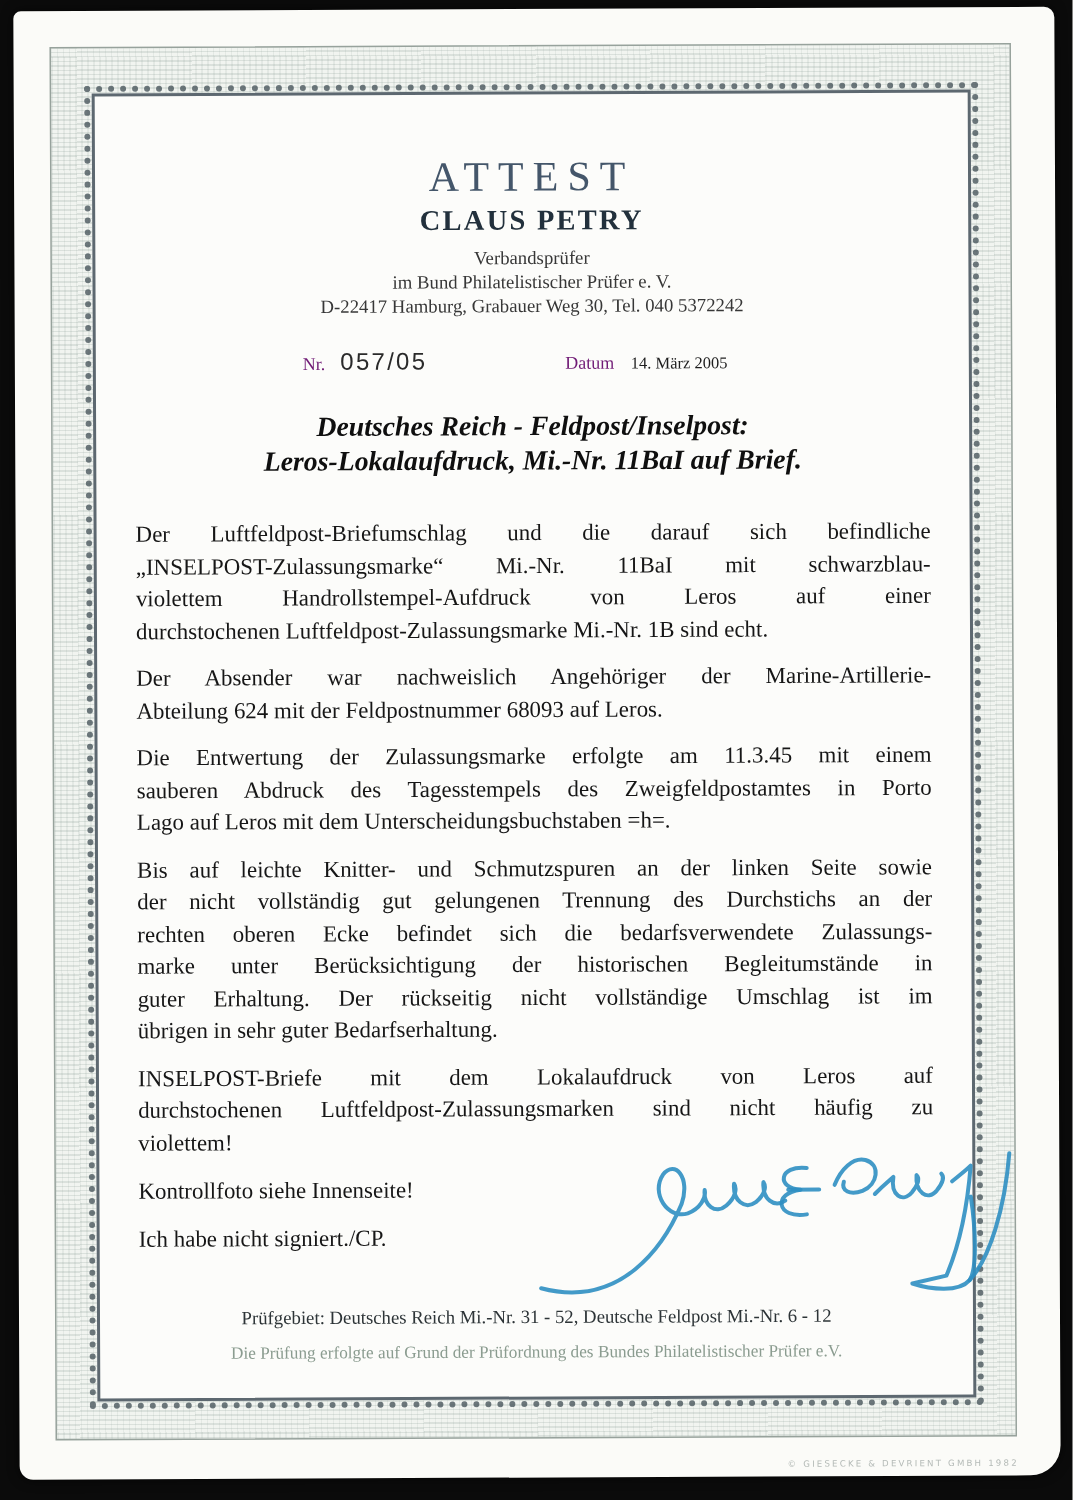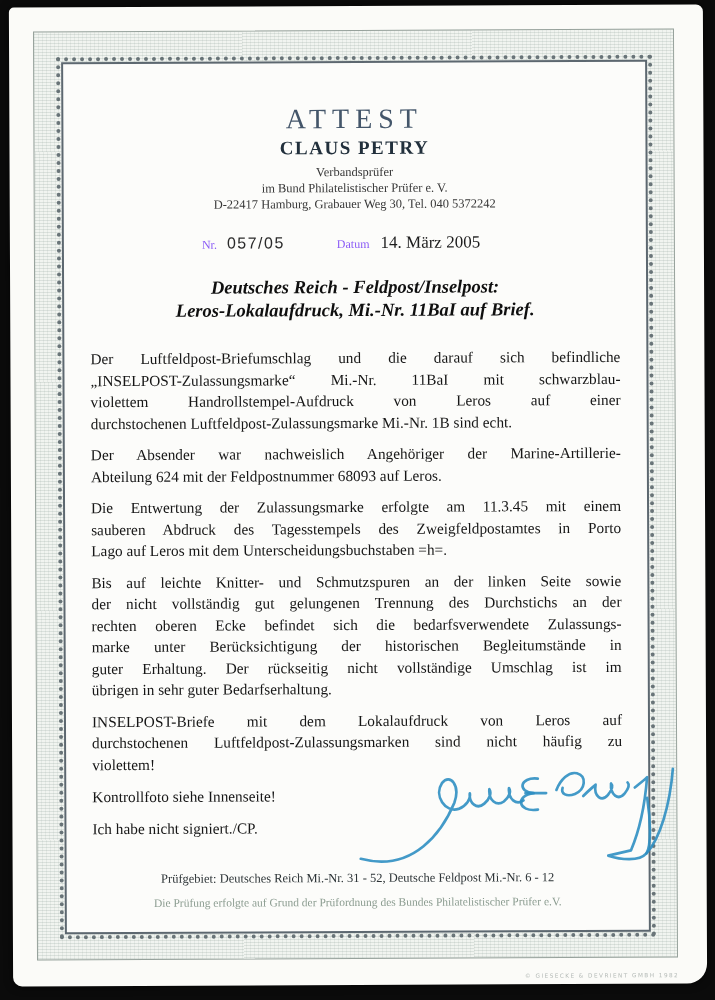--- a/index.html
+++ b/index.html
@@ -37,24 +37,24 @@
     pointer-events:none;
   }
   .content{position:absolute;inset:0;padding:0 26px;color:#161616;}
 
   .attest{margin-top:40px;text-align:center;font-size:28px;letter-spacing:6px;color:#44566a;}
   .name{margin-top:2px;text-align:center;font-size:19px;font-weight:bold;letter-spacing:1.5px;color:#22303c;}
   .sub{ text-align:center;font-size:12.5px;line-height:16px;color:#373737;}
   .sub.first{margin-top:5px;}
 
   .meta{display:flex;align-items:baseline;margin-top:21px;padding-left:112px;}
-  .meta .lab{font-size:12px;color:#8b5cf6;}
+  .meta .lab{font-size:12px;color:#701a75;}
   .meta .nr-value{font-family:"Liberation Sans", sans-serif;font-size:16px;letter-spacing:1.5px;margin-left:10px;color:#2a2a2a;}
-  .meta .datum{margin-left:52px;}
-  .meta .date-value{font-size:17px;margin-left:11px;color:#1d1d1d;}
+  .meta .datum{margin-left:92px;}
+  .meta .date-value{font-size:11px;margin-left:11px;color:#1d1d1d;}
 
   .subject{margin-top:23px;text-align:center;font-style:italic;font-weight:bold;font-size:18.5px;line-height:23px;color:#0f0f0f;}
 
   .bodytext{margin-top:25px;font-size:15.3px;line-height:21.5px;}
   .para{margin-bottom:10px;}
   .pline{text-align:justify;text-align-last:justify;}
   .pline.last{text-align-last:left;}
   .pline b{font-weight:normal;}
 
   .note{font-size:15.3px;}

